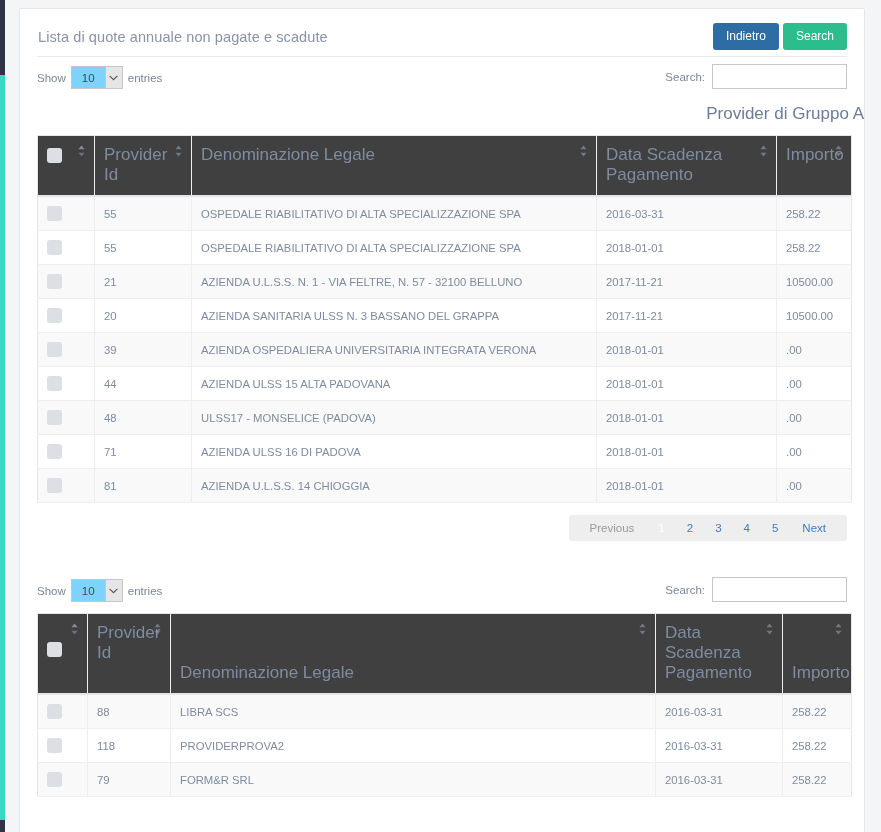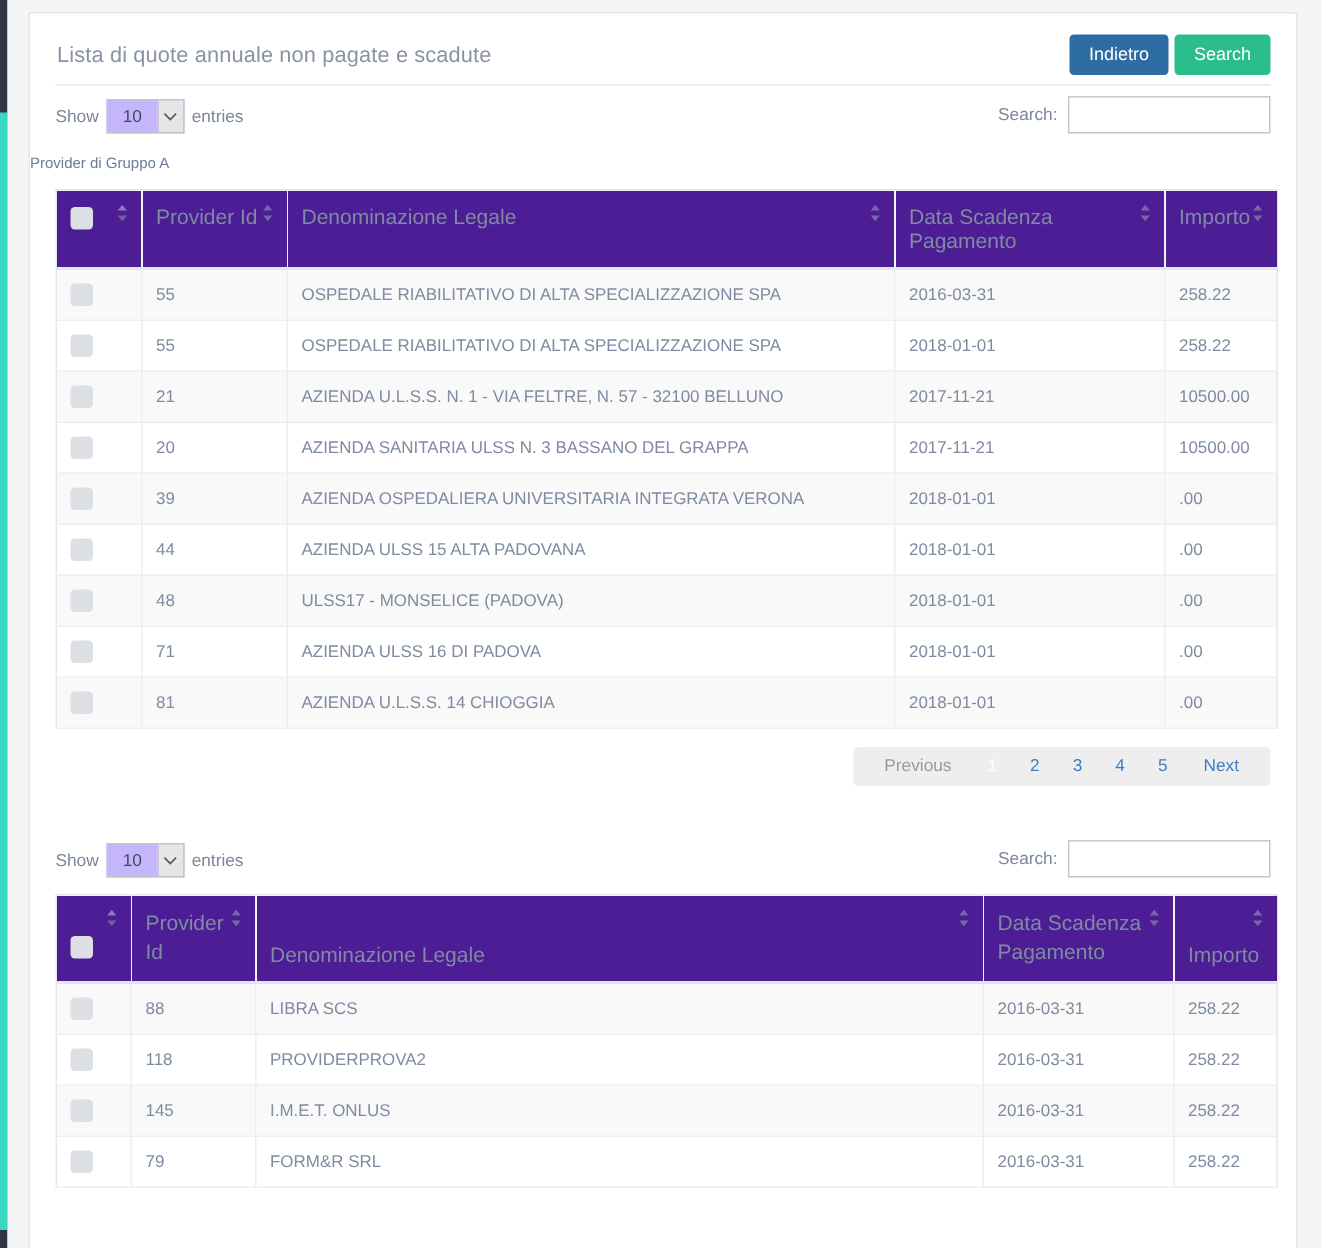--- a/index.html
+++ b/index.html
@@ -85,21 +85,21 @@
   }
   .dt-length {
     position: absolute; left: 0; top: 10px;
     font-size: 11.5px; color: #7b8697;
     display: flex; align-items: center; gap: 5px;
   }
   .len-select {
     position: relative;
     width: 52px; height: 23px;
     border: 1px solid #c3c7cc;
-    background: #c4b5fd;
+    background: #7dd3fc;
     display: flex; align-items: center;
     font-size: 11.5px; color: #444b56;
     cursor: pointer;
   }
   .len-value { padding-left: 10px; }
   .len-arrow {
     position: absolute; right: 0; top: 0;
     width: 17px; height: 21px;
     background: #e6e6e6;
     border-left: 1px solid #c3c7cc;
@@ -117,39 +117,39 @@
     background: #fff;
     font-size: 11.5px;
     font-family: "Liberation Sans", sans-serif;
     padding: 0 6px;
     color: #444b56;
     outline: none;
   }
 
   
   .group-caption {
-    text-align: left;
-    font-size: 10px;
+    text-align: right;
+    font-size: 17px;
     color: #6b7b99;
     margin: 4px 0 11px;
   }
 
   
   .tbl-wrap { margin: 0 17px; }
   table.dt {
     width: 100%;
     border-collapse: collapse;
     border: 1px solid #e3e5e8;
     table-layout: fixed;
   }
   table.dt th {
-    background: #4c1d95;
+    background: #404040;
     border-bottom: 2px solid #e3e5e8;
     border-right: 1px solid #eceef0;
-    font-size: 14px;
+    font-size: 17px;
     font-weight: normal;
     color: #7e8ba0;
     text-align: left;
     padding: 9px 9px 10px;
     vertical-align: top;
     position: relative;
     cursor: pointer;
   }
   table.dt th:last-child { border-right: none; }
   table.dt td {
@@ -500,27 +500,20 @@
               </tr>
               <tr>
                 <td><span class="chk"></span></td>
                 <td>118</td>
                 <td>PROVIDERPROVA2</td>
                 <td>2016-03-31</td>
                 <td>258.22</td>
               </tr>
               <tr>
                 <td><span class="chk"></span></td>
-                <td>145</td>
-                <td>I.M.E.T. ONLUS</td>
-                <td>2016-03-31</td>
-                <td>258.22</td>
-              </tr>
-              <tr>
-                <td><span class="chk"></span></td>
                 <td>79</td>
                 <td>FORM&amp;R SRL</td>
                 <td>2016-03-31</td>
                 <td>258.22</td>
               </tr>
             </tbody>
         </table>
       </div>
 
     </div>

